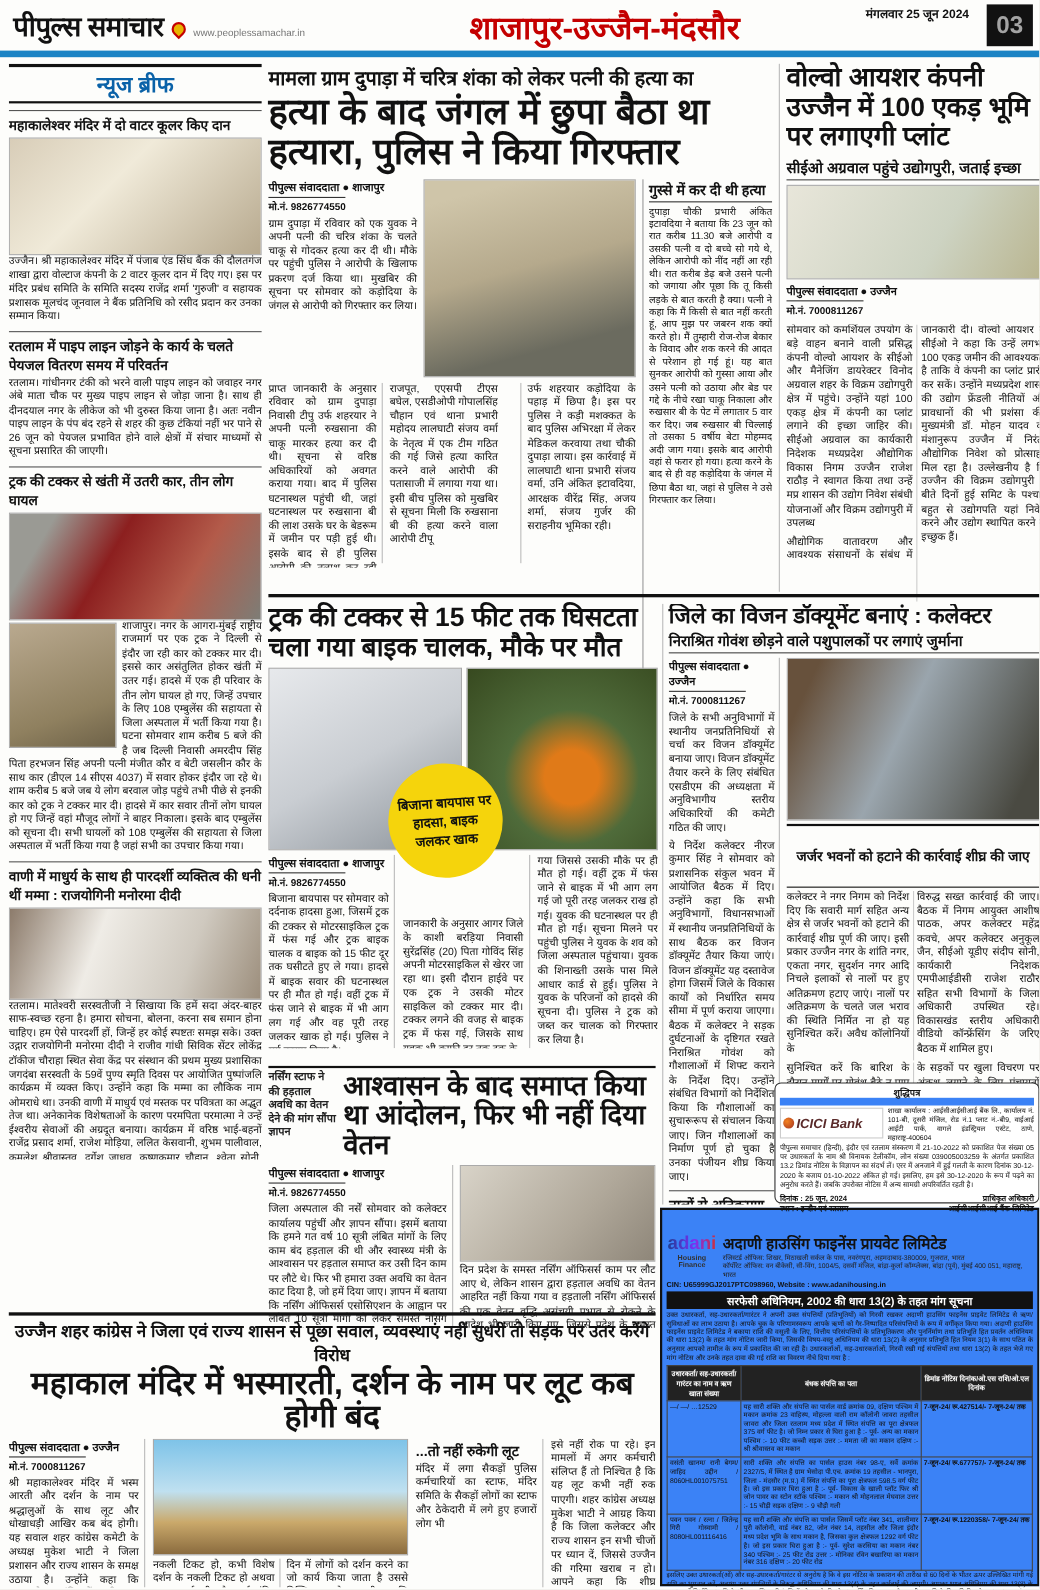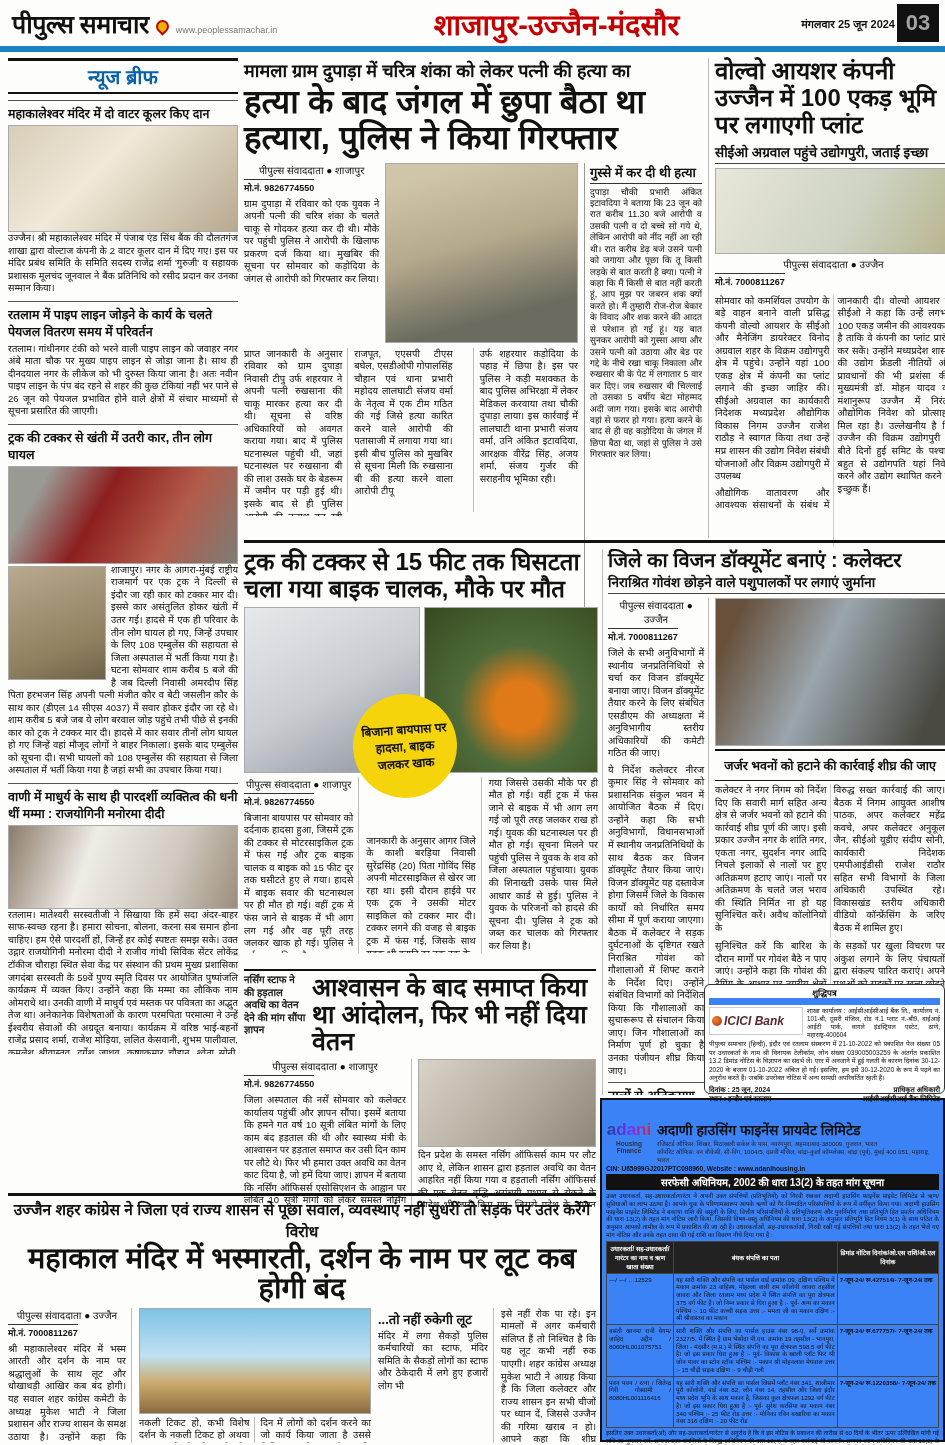--- a/index.html
+++ b/index.html
@@ -5,26 +5,26 @@
   html,body{margin:0;padding:0;background:#e9e7e2;}
   .page{position:relative;width:945px;height:1445px;background:#fdfdfb;margin:0 auto;
         font-family:"Liberation Sans",sans-serif;color:#111;overflow:hidden;}
   
   .masthead{position:absolute;left:0;top:0;width:945px;height:46px;display:flex;align-items:center;}
   .mast-left{display:flex;align-items:baseline;gap:6px;padding-left:12px;width:300px;}
   .logo-text{font-size:25px;font-weight:800;letter-spacing:-0.5px;}
   .logo-pin{display:inline-block;width:9px;height:9px;border-radius:50% 50% 50% 0;background:#e8b400;border:2px solid #c40000;transform:rotate(-45deg);margin:0 1px;}
   .mast-url{font-size:9px;color:#777;}
   .mast-center{flex:1;text-align:center;font-size:29px;font-weight:800;color:#c40000;}
-  .mast-right{display:flex;align-items:center;gap:2px;padding-right:6px;}
+  .mast-right{display:flex;align-items:flex-start;gap:16px;padding-right:6px;}
   .mast-date{font-size:11px;font-weight:700;}
   .page-box{width:42px;height:38px;background:#111;color:#a3a3a3;font-size:22px;font-weight:800;display:flex;align-items:center;justify-content:center;}
   .blue-rule{position:absolute;left:0;top:46px;width:945px;height:6px;background:#1b83c4;}
   
-  .byline{font-size:10px;font-weight:400;text-align:center;}
+  .byline{font-size:10px;font-weight:700;}
   .phone{font-size:9px;font-weight:700;border-top:1px solid #333;display:inline-block;padding-top:1px;margin:2px 0 4px;}
   p.bt{font-size:9.5px;line-height:1.32;text-align:justify;margin:0 0 4px;}
   .photo{background:#ccc;border:1px solid #aaa;}
   .hairline-r{border-right:1px solid #bbb;}
   
   .news-brief{position:absolute;left:8px;top:58px;width:230px;height:996px;overflow:hidden;}
   .nb-title{font-size:20px;font-weight:800;color:#0a62a8;text-align:center;border-top:3px solid #111;border-bottom:2px solid #111;padding:2px 0;margin-bottom:4px;}
   .brief h3{font-size:12.5px;font-weight:800;margin:6px 0 3px;border-top:1px solid #555;padding-top:4px;}
   .brief:first-of-type h3{border-top:none;padding-top:0;}
   .ph-coolers{width:228px;height:105px;background:linear-gradient(135deg,#d8cdb8,#f0ead9 40%,#b7a98e);}
@@ -63,21 +63,21 @@
   .badge{position:absolute;left:109px;top:145px;width:104px;height:104px;border-radius:50%;background:#f5d40c;
          display:flex;align-items:center;justify-content:center;text-align:center;font-size:12px;font-weight:800;
          padding:8px;box-sizing:border-box;transform:rotate(-4deg);z-index:5;}
   
   .collector{position:absolute;left:602px;top:549px;width:343px;height:546px;overflow:hidden;border-left:1px solid #bbb;padding-left:5px;box-sizing:border-box;}
   .head-md{font-size:20px;line-height:1.1;font-weight:800;margin:0 0 2px;}
   .col-flex{display:flex;gap:6px;}
   .c-left{width:97px;height:530px;overflow:hidden;}
   .c-right{width:232px;height:430px;overflow:hidden;}
   .ph-meeting2{width:230px;height:146px;background:linear-gradient(115deg,#67513c 10%,#9aa5ad 45%,#4a4a42 90%);}
-  .bar-title{font-size:12.5px;font-weight:800;border-top:2px solid #111;border-bottom:1px solid #111;text-align:center;padding:6px 0;margin:3px 0;}
+  .bar-title{font-size:12.5px;font-weight:800;border-top:2px solid #111;border-bottom:1px solid #111;text-align:center;padding:19px 0;margin:3px 0;}
   .c-2col{column-count:2;column-gap:7px;column-rule:1px solid #ccc;}
   .sub-art h4{font-size:13px;font-weight:800;margin:5px 0 2px;border-top:1px solid #555;padding-top:3px;}
   
   .icici{position:absolute;left:704px;top:984px;width:241px;height:110px;background:#fff;border:1px solid #333;border-radius:6px;padding:2px 4px;box-sizing:border-box;z-index:6;}
   .icici-head{font-size:8.5px;font-weight:700;text-align:center;border-bottom:7px solid #3b82f6;}
   .icici-top{display:flex;gap:4px;align-items:flex-start;margin-top:2px;}
   .icici-logo{display:flex;align-items:center;gap:2px;width:88px;border:1px solid #ccc;padding:6px 2px;}
   .icici-mark{width:10px;height:10px;border-radius:50%;background:radial-gradient(circle at 35% 35%,#f58220,#a03123);}
   .icici-logo span{font-size:12px;font-weight:800;color:#5a2a2a;font-style:italic;}
   .icici-office{font-size:6.3px;line-height:1.25;margin:0;flex:1;text-align:justify;}

